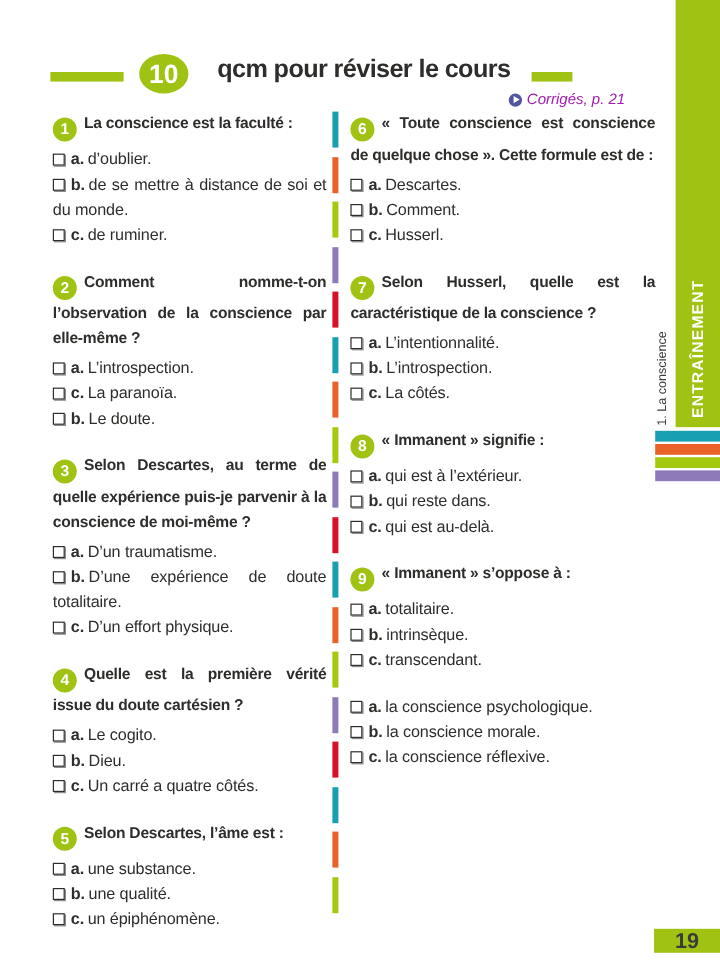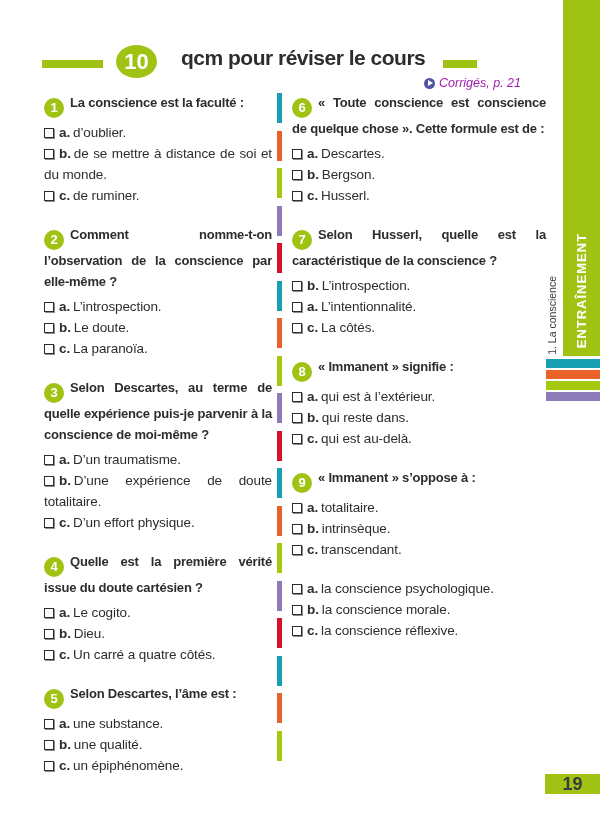--- a/index.html
+++ b/index.html
@@ -83,23 +83,23 @@
 
   <p class="option"><span class="checkbox"></span><span class="opt-letter">c.</span><span class="opt-text">de ruminer.</span></p>
 </div>
   </section>
 
   <section class="question">
     <p class="q-head"><span class="q-badge">2</span><span class="q-text">Comment nomme-t-on l’observation de la conscience par elle-même&nbsp;?</span></p>
     <div class="q-options">
   <p class="option"><span class="checkbox"></span><span class="opt-letter">a.</span><span class="opt-text">L’introspection.</span></p>
 
+  <p class="option"><span class="checkbox"></span><span class="opt-letter">c.</span><span class="opt-text">La paranoïa.</span></p>
+
   <p class="option"><span class="checkbox"></span><span class="opt-letter">b.</span><span class="opt-text">Le doute.</span></p>
-
-  <p class="option"><span class="checkbox"></span><span class="opt-letter">c.</span><span class="opt-text">La paranoïa.</span></p>
 </div>
   </section>
 
   <section class="question">
     <p class="q-head"><span class="q-badge">3</span><span class="q-text">Selon Descartes, au terme de quelle expérience puis-je parvenir à la conscience de moi-même&nbsp;?</span></p>
     <div class="q-options">
   <p class="option"><span class="checkbox"></span><span class="opt-letter">a.</span><span class="opt-text">D’un traumatisme.</span></p>
 
   <p class="option"><span class="checkbox"></span><span class="opt-letter">b.</span><span class="opt-text">D’une expérience de doute totalitaire.</span></p>
 
@@ -128,32 +128,32 @@
   <p class="option"><span class="checkbox"></span><span class="opt-letter">c.</span><span class="opt-text">un épiphénomène.</span></p>
 </div>
   </section>
 </div>
   <div class="col" id="col-right">
   <section class="question">
     <p class="q-head"><span class="q-badge">6</span><span class="q-text">«&nbsp;Toute conscience est conscience de quelque chose&nbsp;». Cette formule est de&nbsp;:</span></p>
     <div class="q-options">
   <p class="option"><span class="checkbox"></span><span class="opt-letter">a.</span><span class="opt-text">Descartes.</span></p>
 
-  <p class="option"><span class="checkbox"></span><span class="opt-letter">b.</span><span class="opt-text">Bergson.</span></p>
+  <p class="option"><span class="checkbox"></span><span class="opt-letter">b.</span><span class="opt-text">Comment.</span></p>
 
   <p class="option"><span class="checkbox"></span><span class="opt-letter">c.</span><span class="opt-text">Husserl.</span></p>
 </div>
   </section>
 
   <section class="question">
     <p class="q-head"><span class="q-badge">7</span><span class="q-text">Selon Husserl, quelle est la caractéristique de la conscience&nbsp;?</span></p>
     <div class="q-options">
+  <p class="option"><span class="checkbox"></span><span class="opt-letter">a.</span><span class="opt-text">L’intentionnalité.</span></p>
+
   <p class="option"><span class="checkbox"></span><span class="opt-letter">b.</span><span class="opt-text">L’introspection.</span></p>
-
-  <p class="option"><span class="checkbox"></span><span class="opt-letter">a.</span><span class="opt-text">L’intentionnalité.</span></p>
 
   <p class="option"><span class="checkbox"></span><span class="opt-letter">c.</span><span class="opt-text">La côtés.</span></p>
 </div>
   </section>
 
   <section class="question">
     <p class="q-head"><span class="q-badge">8</span><span class="q-text">«&nbsp;Immanent&nbsp;» signifie&nbsp;:</span></p>
     <div class="q-options">
   <p class="option"><span class="checkbox"></span><span class="opt-letter">a.</span><span class="opt-text">qui est à l’extérieur.</span></p>
 

